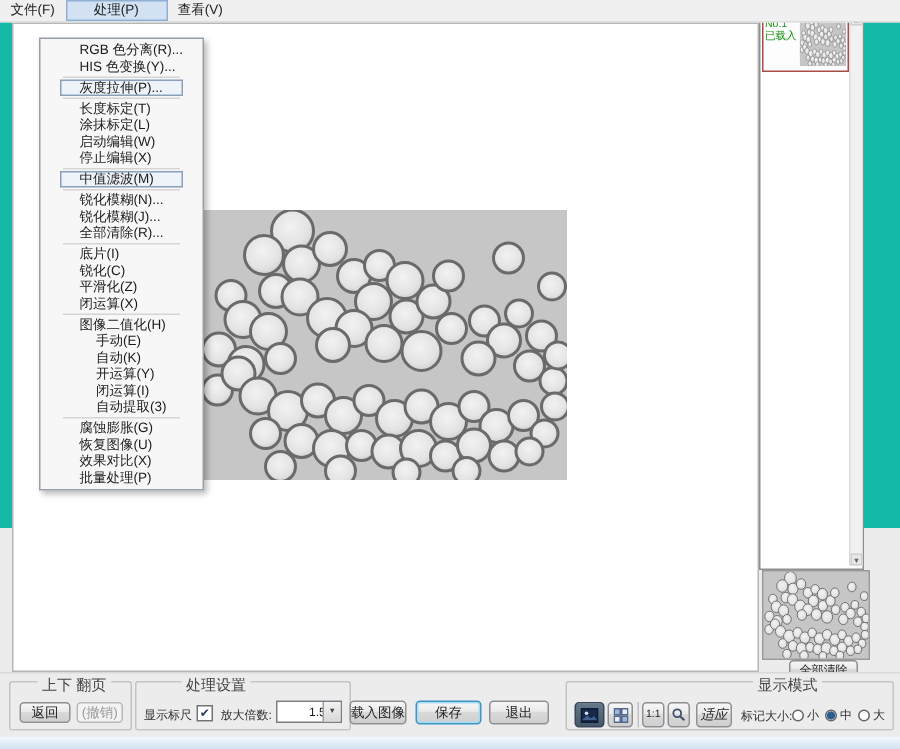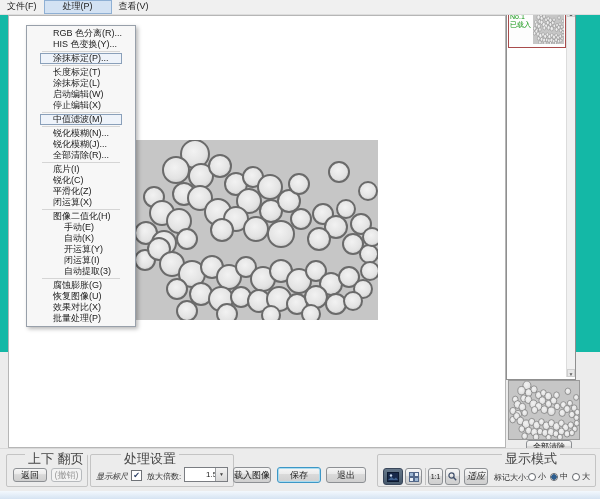--- a/index.html
+++ b/index.html
@@ -51,21 +51,21 @@
        display:flex;align-items:center;justify-content:center;white-space:nowrap;}
   .btn.disabled{background:#f3f3f3;border-color:#b7babd;color:#9b9b9b;}
   .btn.default{border-color:#3d97c6;box-shadow:inset 0 0 0 1px #a9dcf0;}
   .btn.pressed{background:linear-gradient(#66788a,#45586b);border-color:#39465a;color:#fff;}
   .clear-btn{left:526px;top:440px;width:46px;height:13px;font-size:8px;z-index:1;}
 
   
   .toolbar{position:absolute;left:0;top:448px;width:600px;height:42px;background:#ececec;
            border-top:1px solid #d9d9d9;z-index:3;}
   .gbox{position:absolute;top:5px;height:31px;border:1px solid #c4c4c4;border-radius:2px;}
-  .glabel{position:absolute;top:-5px;background:#ececec;padding:0 3px;font-size:13px;color:#454545;
+  .glabel{position:absolute;top:-5px;background:#ececec;padding:0 3px;font-size:10px;color:#454545;
           white-space:nowrap;}
   .small-lbl{position:absolute;font-size:8px;color:#333;white-space:nowrap;}
   .checkbox{position:absolute;width:9px;height:9px;background:#fff;border:1px solid #6f7277;
             font-size:8px;line-height:9px;text-align:center;color:#2b3f66;}
   .combo{position:absolute;height:15px;background:#fff;border:1px solid #7a7d82;box-sizing:border-box;
          font-size:8px;line-height:13px;padding-left:21px;color:#222;}
   .combo .arrow{position:absolute;right:0;top:0;width:11px;height:13px;
                 background:linear-gradient(#f2f2f2,#d8d8d8);border-left:1px solid #9a9da1;
                 font-size:5px;line-height:13px;text-align:center;color:#444;}
   .radio{position:absolute;display:flex;align-items:center;gap:2px;font-size:8px;color:#333;}
@@ -164,21 +164,21 @@
         <circle cx="95" cy="174" r="10" fill="url(#pg)" stroke="#6a6a6a" stroke-width="2"></circle>
         <circle cx="139" cy="175" r="9" fill="url(#pg)" stroke="#6a6a6a" stroke-width="2"></circle>
         <circle cx="179" cy="174" r="9" fill="url(#pg)" stroke="#6a6a6a" stroke-width="2"></circle>
       </svg>
     </div>
 
   <div class="dropdown">
       <div class="mi">RGB 色分离(R)...</div>
       <div class="mi">HIS 色变换(Y)...</div>
       <div class="msep"></div>
-      <div class="mi boxed">涂抹标定(P)...</div>
+      <div class="mi boxed">灰度拉伸(P)...</div>
       <div class="msep"></div>
       <div class="mi">长度标定(T)</div>
       <div class="mi">涂抹标定(L)</div>
       <div class="mi">启动编辑(W)</div>
       <div class="mi">停止编辑(X)</div>
       <div class="msep"></div>
       <div class="mi boxed">中值滤波(M)</div>
       <div class="msep"></div>
       <div class="mi">锐化模糊(N)...</div>
       <div class="mi">锐化模糊(J)...</div>
@@ -368,21 +368,21 @@
   <div class="toolbar">
 
     <div class="gbox" style="left:6px;width:80px;">
       <span class="glabel" style="left:18px;">上下 翻页</span>
       <div class="btn" style="left:6px;top:13px;width:34px;height:14px;">返回</div>
       <div class="btn disabled" style="left:44px;top:13px;width:31px;height:14px;">(撤销)</div>
     </div>
 
     <div class="gbox" style="left:90px;width:142px;">
       <span class="glabel" style="left:30px;">处理设置</span>
-      <span class="small-lbl" style="left:5px;top:16px;font-style:italic;">显示标尺</span>
+      <span class="small-lbl" style="left:5px;top:16px;">显示标尺</span>
       <span class="checkbox" style="left:40px;top:15px;">✔</span>
       <span class="small-lbl" style="left:56px;top:16px;">放大倍数:</span>
       <div class="combo" style="left:93px;top:12px;width:44px;">
         <span>1.5万</span>
         <span class="arrow">▼</span>
       </div>
     </div>
 
     <div class="btn" style="left:233px;top:18px;width:38px;height:16px;">载入图像</div>
     <div class="btn default" style="left:277px;top:18px;width:44px;height:16px;">保存</div>

